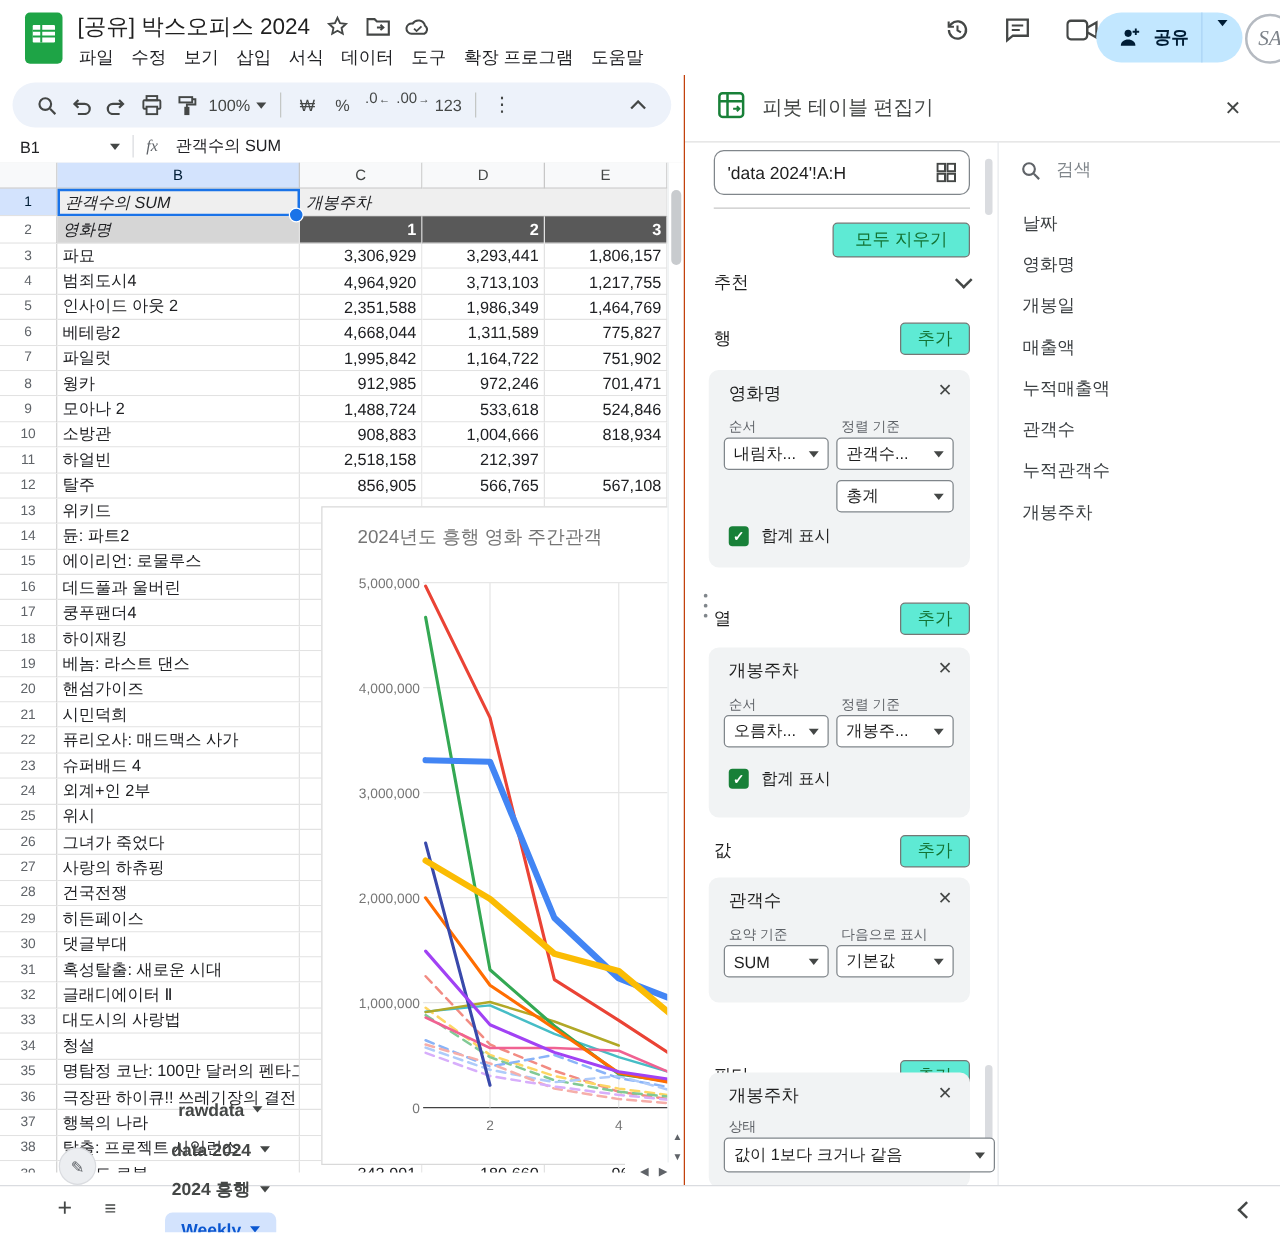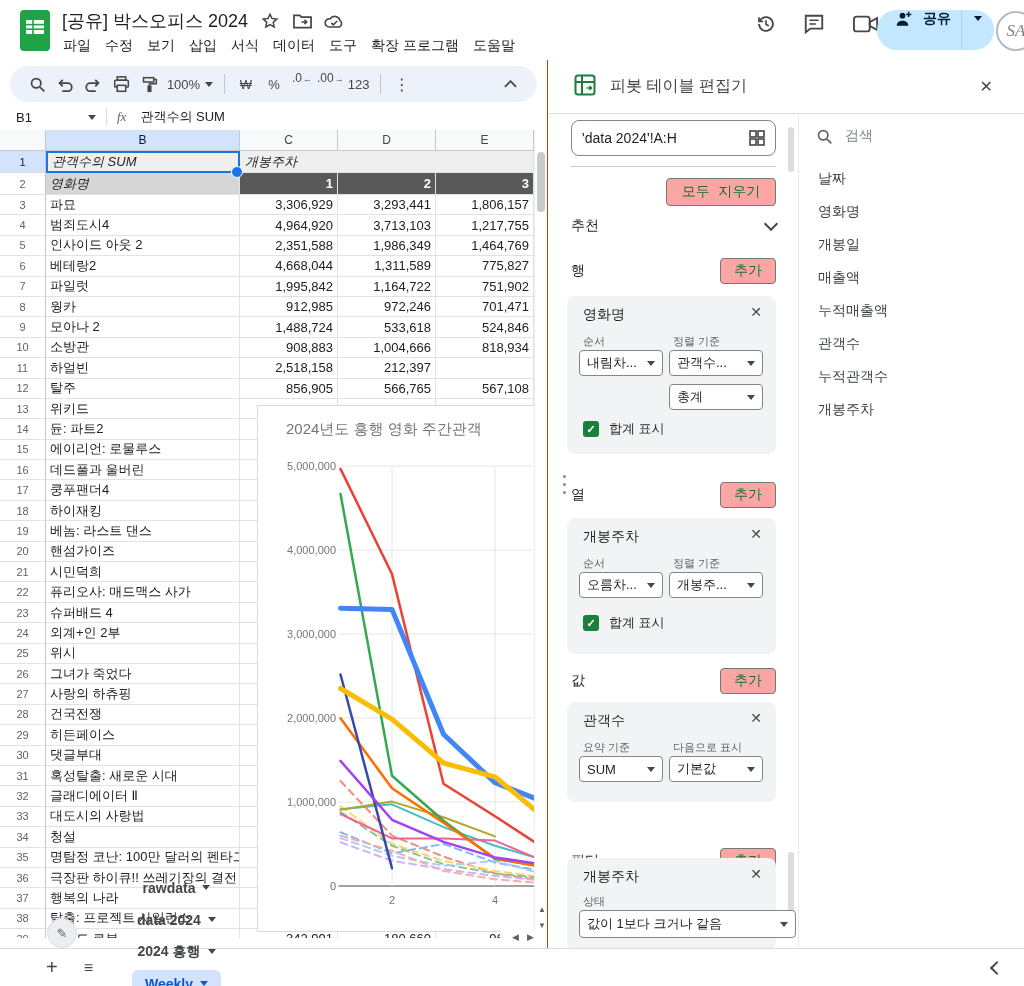--- a/index.html
+++ b/index.html
@@ -13,21 +13,21 @@
   #sheets-logo{left:20px;top:10px;width:30px;height:41px;background:#1ea446;border-radius:4px;}
   #sheets-logo svg{position:absolute;left:6px;top:10px;}
   #title-row{left:62px;top:9px;height:24px;gap:12px;}
   #doc-title{font-size:18px;color:#1f1f1f;}
   .title-ic{width:20px;height:20px;color:#444746;display:flex;align-items:center;justify-content:center;}
   #menu-row{left:56px;top:34px;height:24px;}
   .menu-item{font-size:14px;color:#202124;padding:3px 7px;border-radius:4px;cursor:default;}
   #right-icons{right:130px;top:12px;gap:24px;}
   .hdr-ic{width:24px;height:24px;color:#444746;display:flex;align-items:center;justify-content:center;}
   #share-btn{right:30px;top:10px;height:40px;background:#c2e7ff;border-radius:20px;display:flex;align-items:center;}
-  #share-main{display:flex;align-items:flex-start;gap:8px;padding:0 10px 0 18px;height:100%;}
+  #share-main{display:flex;align-items:center;gap:8px;padding:0 10px 0 18px;height:100%;}
   #share-label{font-size:14px;font-weight:bold;color:#001d35;}
   #share-sep{width:1px;height:40px;background:#aad4f5;}
   #share-caret{padding:0 12px;}
   #avatar{right:-12px;top:11px;width:36px;height:36px;border:2px solid #b5bac1;border-radius:50%;
           display:flex;align-items:center;justify-content:center;font-family:"Liberation Serif",serif;
           font-style:italic;font-size:17px;color:#7d838a;background:#fff;}
   .tri{width:0;height:0;border-left:4px solid transparent;border-right:4px solid transparent;border-top:5px solid #444746;}
   .chev{width:8px;height:8px;border-right:2px solid #444746;border-bottom:2px solid #444746;transform:rotate(45deg);}
 
   
@@ -94,22 +94,22 @@
   #panel-icon{margin-left:26px;}
   #panel-title{margin-left:14px;font-size:16px;color:#444746;}
   #panel-close{position:absolute;right:32px;font-size:16px;color:#444746;}
   #col-divider{left:250px;top:53px;width:1px;height:835px;background:#e8eaed;}
   .lthumb{left:240px;width:6px;background:#dadce0;border-radius:3px;}
 
   #range-box{left:23px;top:60px;width:205px;height:36px;border:1px solid #80868b;border-radius:8px;
              box-sizing:border-box;display:flex;align-items:center;padding:0 10px;justify-content:space-between;}
   #range-text{font-size:14px;color:#1f1f1f;}
   #range-divider{left:23px;top:106px;width:205px;height:1px;background:#c7c7c7;}
-  .gbtn{border:1px solid #747775;border-radius:4px;background:#fca5a5;color:#137333;font-size:14px;
-        display:flex;align-items:center;justify-content:center;box-sizing:border-box;font-family:Liberation Mono, monospace;}
+  .gbtn{border:1px solid #747775;border-radius:4px;background:#5eead4;color:#137333;font-size:14px;
+        display:flex;align-items:center;justify-content:center;box-sizing:border-box;}
   #clear-all{left:118px;top:118px;width:110px;height:28px;}
   #suggested-row{left:23px;top:152px;width:205px;height:28px;display:flex;align-items:center;justify-content:space-between;}
   #suggested-label{font-size:14px;color:#1f1f1f;}
 
   .sec-row{left:23px;width:205px;height:26px;display:flex;align-items:center;justify-content:space-between;}
   .sec-label{font-size:14px;color:#1f1f1f;}
   .add-btn{width:56px;height:26px;}
   .card{left:19px;width:209px;background:#f1f3f4;border-radius:8px;box-sizing:border-box;}
   .card-title{position:absolute;left:16px;top:10px;font-size:14px;color:#1f1f1f;}
   .card-x{position:absolute;right:14px;top:8px;font-size:14px;color:#444746;}

